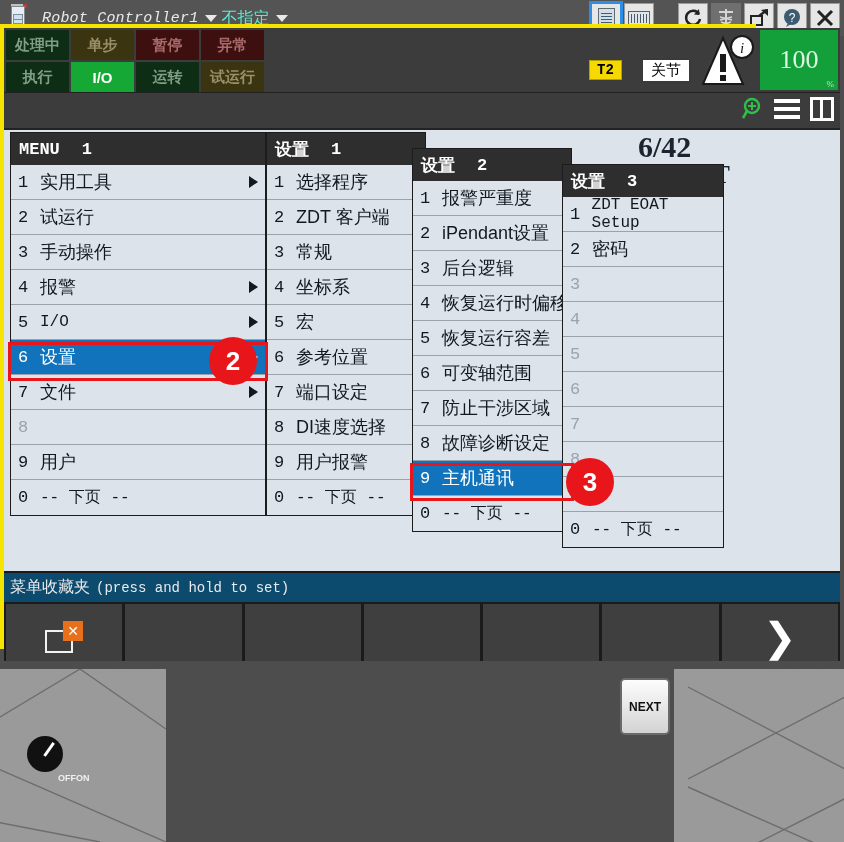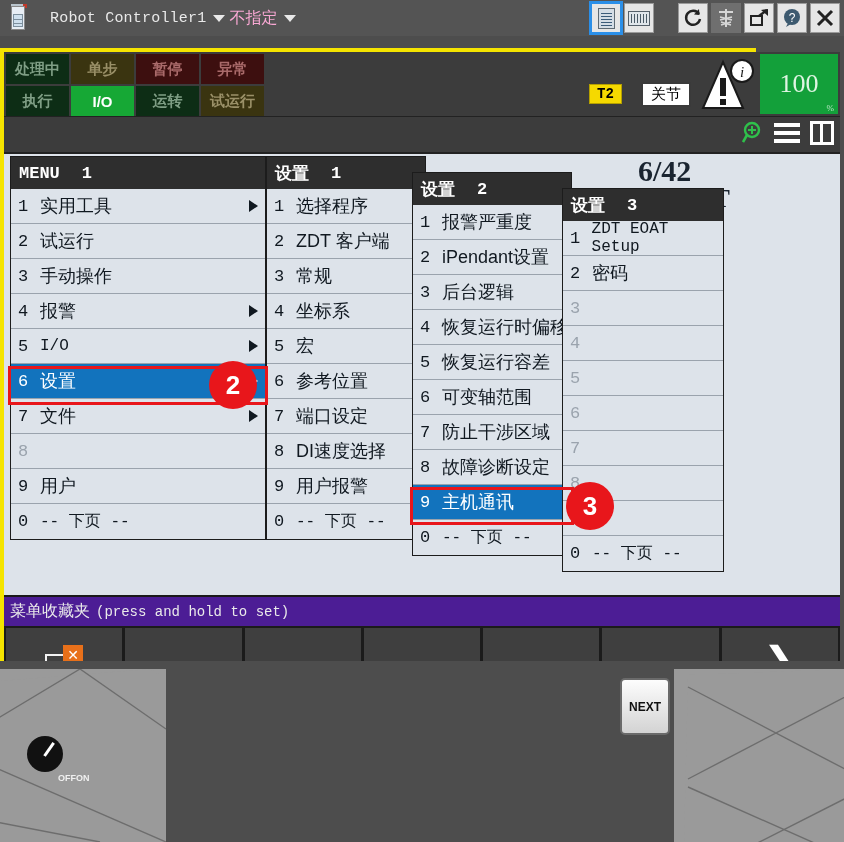--- a/index.html
+++ b/index.html
@@ -26,47 +26,47 @@
     background:#cfe0ee; border:1px solid #7d8f9d;
   }
   .tb-appicon .scr::before,.tb-appicon .scr::after{
     content:""; position:absolute; left:0; right:0; height:1px; background:#7d8f9d;
   }
   .tb-appicon .scr::before{top:4px;} .tb-appicon .scr::after{top:8px;}
   .tb-appicon .top { position:absolute; left:5px; top:0px; width:14px; height:4px; background:#b9c4cc;}
   .tb-appicon .dot { position:absolute; left:17px; top:0px; width:4px; height:4px; background:#c0392b;}
   .tb-title {
     color:#e9e9e9; font-family:"Liberation Mono","DejaVu Sans Mono",monospace;
-    font-size:15px; margin-left:20px; letter-spacing:.2px;
+    font-size:15px; margin-left:12px; letter-spacing:.2px;font-style:italic;
   }
   .caret { display:inline-block; margin:0 4px 0 7px;
     border-left:6px solid transparent; border-right:6px solid transparent;
     border-top:7px solid #e9e9e9; vertical-align:2px; }
-  .tb-sub { color:#f9a8d4; font-size:16px; }
+  .tb-sub { color:#5eead4; font-size:16px; }
 
   .tb-right { position:absolute; right:4px; top:3px; display:flex; gap:3px; align-items:center; }
   .tb-btn {
     width:30px; height:30px; background:#e6e6e6; border:1px solid #9a9a9a;
     display:flex; align-items:center; justify-content:center; position:relative;
   }
   .tb-btn.sel { outline:3px solid #2b8fe8; outline-offset:-1px; }
   .tb-btn.flat { background:#6f6f6f; border:1px solid #6f6f6f; }
   .tb-gap { width:18px; }
 
   
   .ic-pend { width:17px; height:21px; background:#d4dde6; border:1px solid #5d6a74; position:relative;}
   .ic-pend i{position:absolute; left:2px; top:2px; right:2px; bottom:2px; background:
     repeating-linear-gradient(0deg,#3b5c7a 0 1px,#d4dde6 1px 3px);}
   .ic-kbd { width:22px; height:15px; background:#dfe5ea; border:1px solid #55606a; position:relative;}
   .ic-kbd i{position:absolute; left:2px; top:2px; right:2px; bottom:2px; background:
     repeating-linear-gradient(90deg,#4a5a66 0 1px,#dfe5ea 1px 3px);}
 
   
   .screen {
-    position:absolute; left:0; top:48px; width:756px; height:625px;
+    position:absolute; left:0; top:24px; width:756px; height:625px;
     border:4px solid #f5e400; background:#3b3b3b;
   }
   
   .statusbar { position:absolute; left:0; top:0; width:836px; height:64px; background:#3c3c3c; }
   .stat-grid { position:absolute; left:2px; top:2px; display:grid;
     grid-template-columns:repeat(4,63px); grid-template-rows:30px 30px; gap:2px; }
   .stat {
     display:flex; align-items:center; justify-content:center;
     font-size:15px; font-weight:bold; color:#9aa39a;
     font-family:"Liberation Sans",sans-serif;
@@ -151,21 +151,21 @@
 
   .redbox { position:absolute; border:3px solid #e8161b; pointer-events:none; }
   .bubble {
     position:absolute; background:#e8161b; color:#fff; border-radius:50%;
     display:flex; align-items:center; justify-content:center;
     font-size:26px; font-weight:bold; font-family:"Liberation Sans",sans-serif;
   }
 
   
   .favbar {
-    position:absolute; left:0; top:543px; width:836px; height:31px; background:#4c1d95;
+    position:absolute; left:0; top:543px; width:836px; height:31px; background:#0c4a6e;
     display:flex; align-items:center; color:#eaeaea; font-size:16px;
     border-top:2px solid #1a1a1a;
   }
   .favbar .en { font-family:"Liberation Mono","DejaVu Sans Mono",monospace; font-size:14px; margin-left:6px;}
   .fkeys {
     position:absolute; left:0; top:574px; width:836px; height:69px; background:#1b1b1b;
     display:flex; gap:3px; padding:2px;
   }
   .fkey { flex:1; background:#3f3f3f; display:flex; align-items:center; justify-content:center; }
   .ic-winx { width:38px; height:32px; position:relative; }

